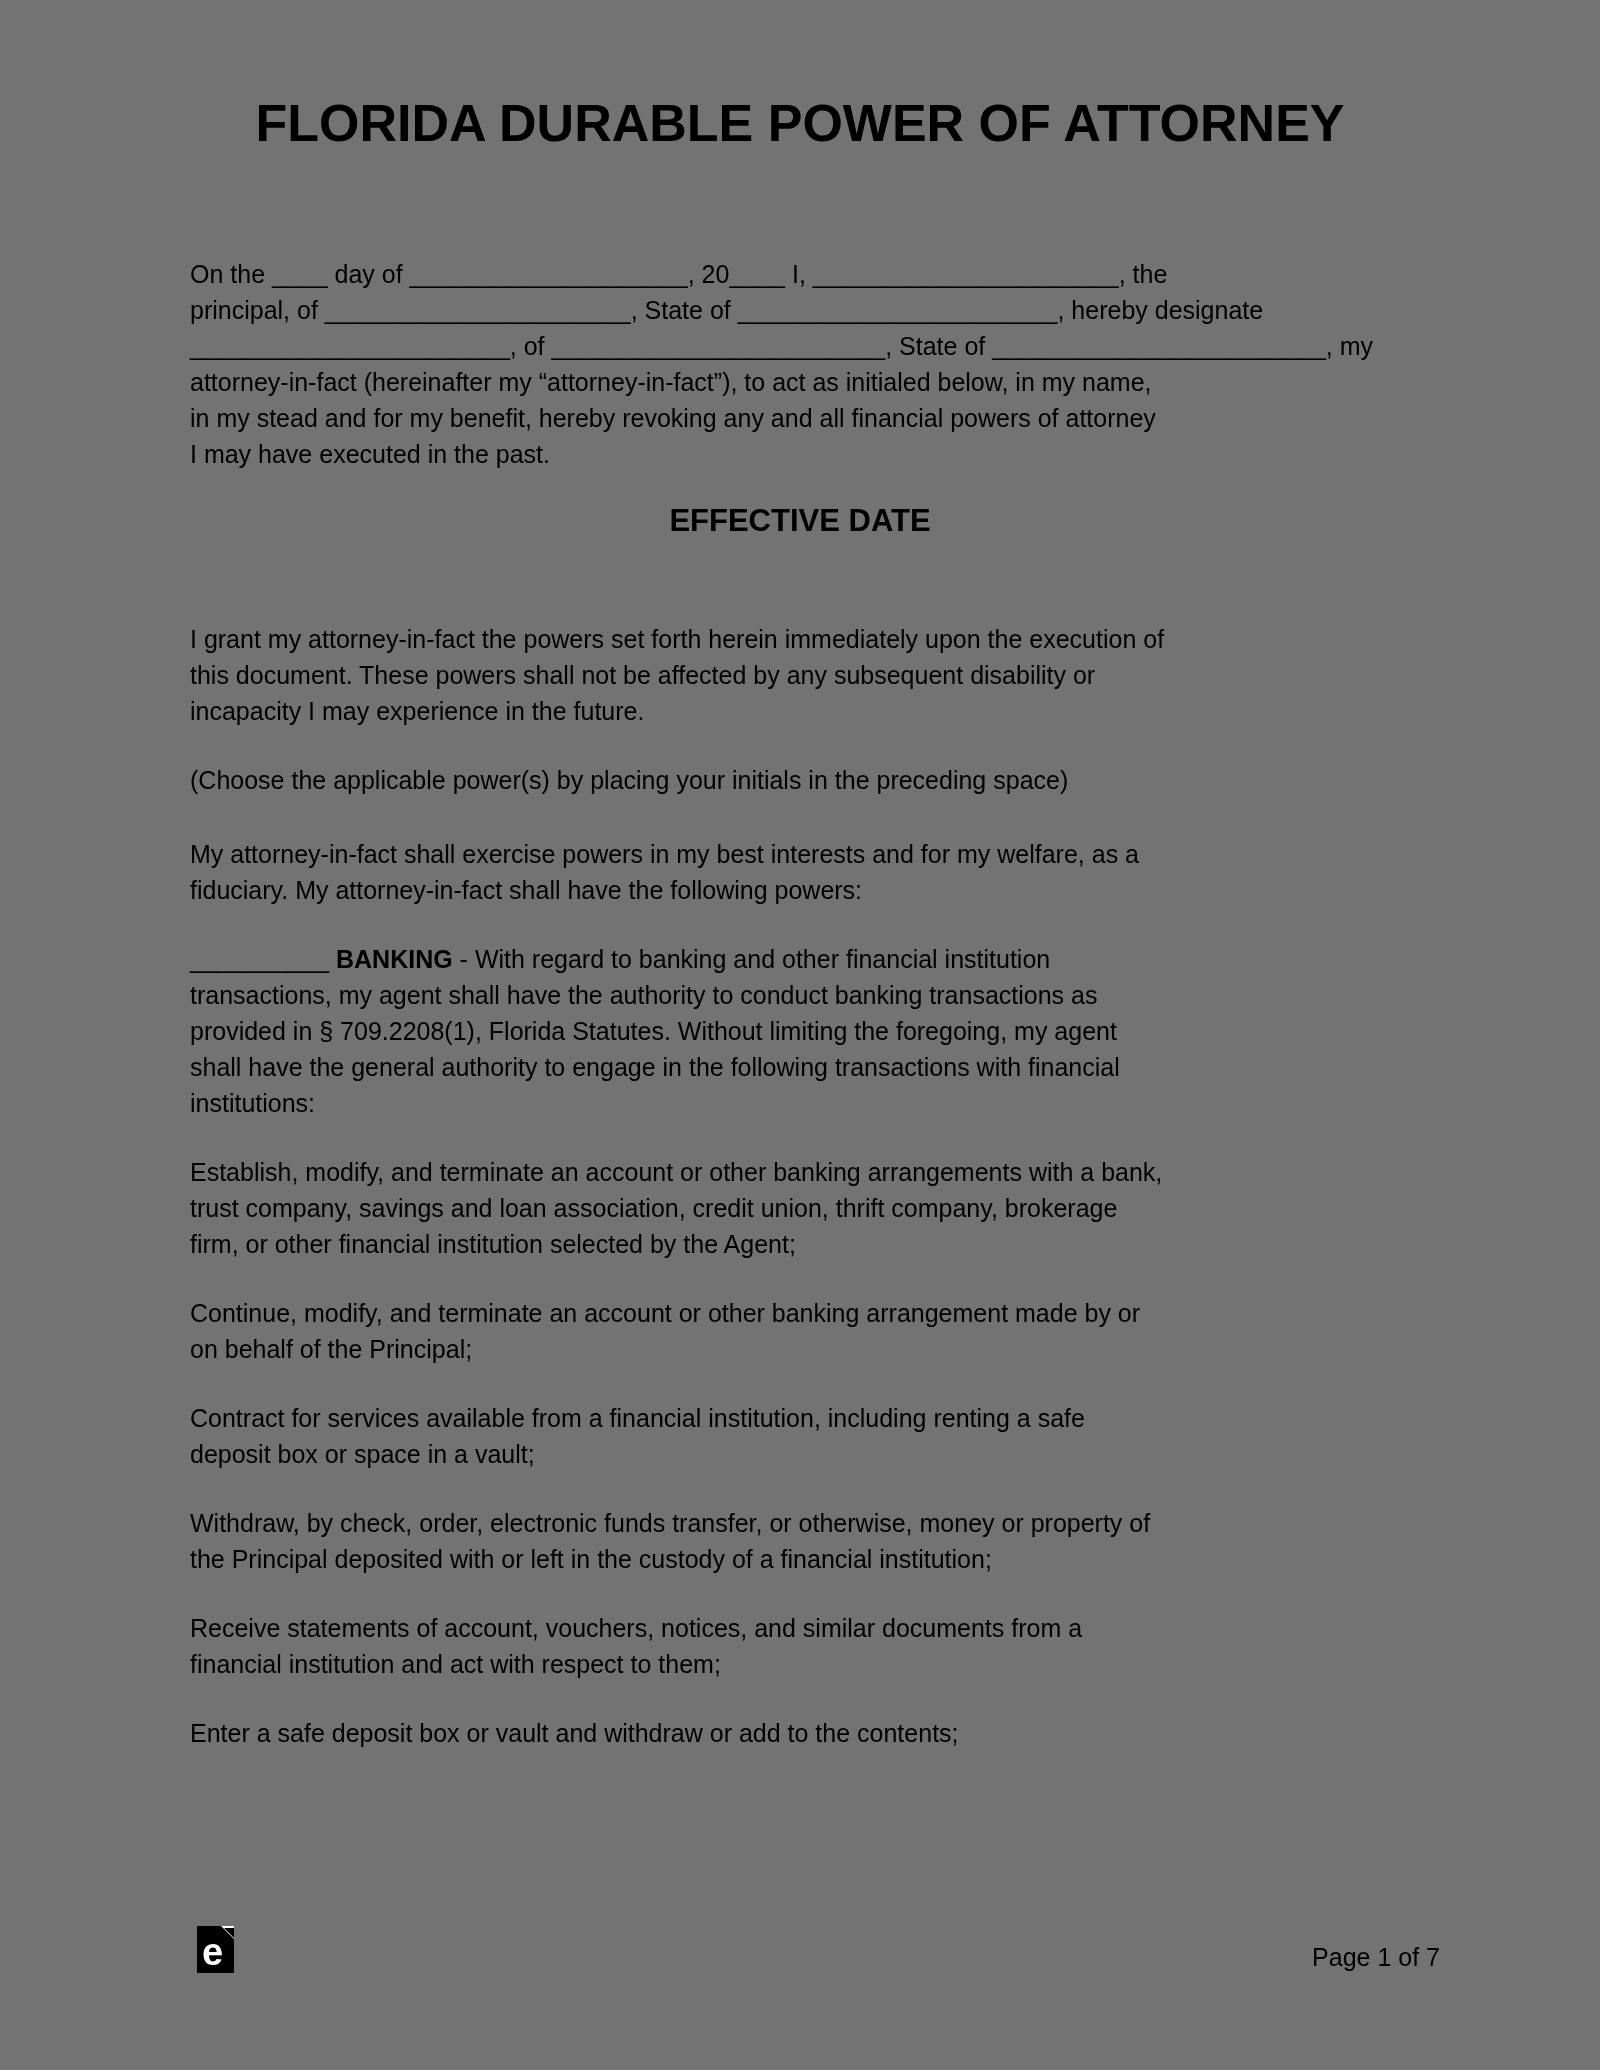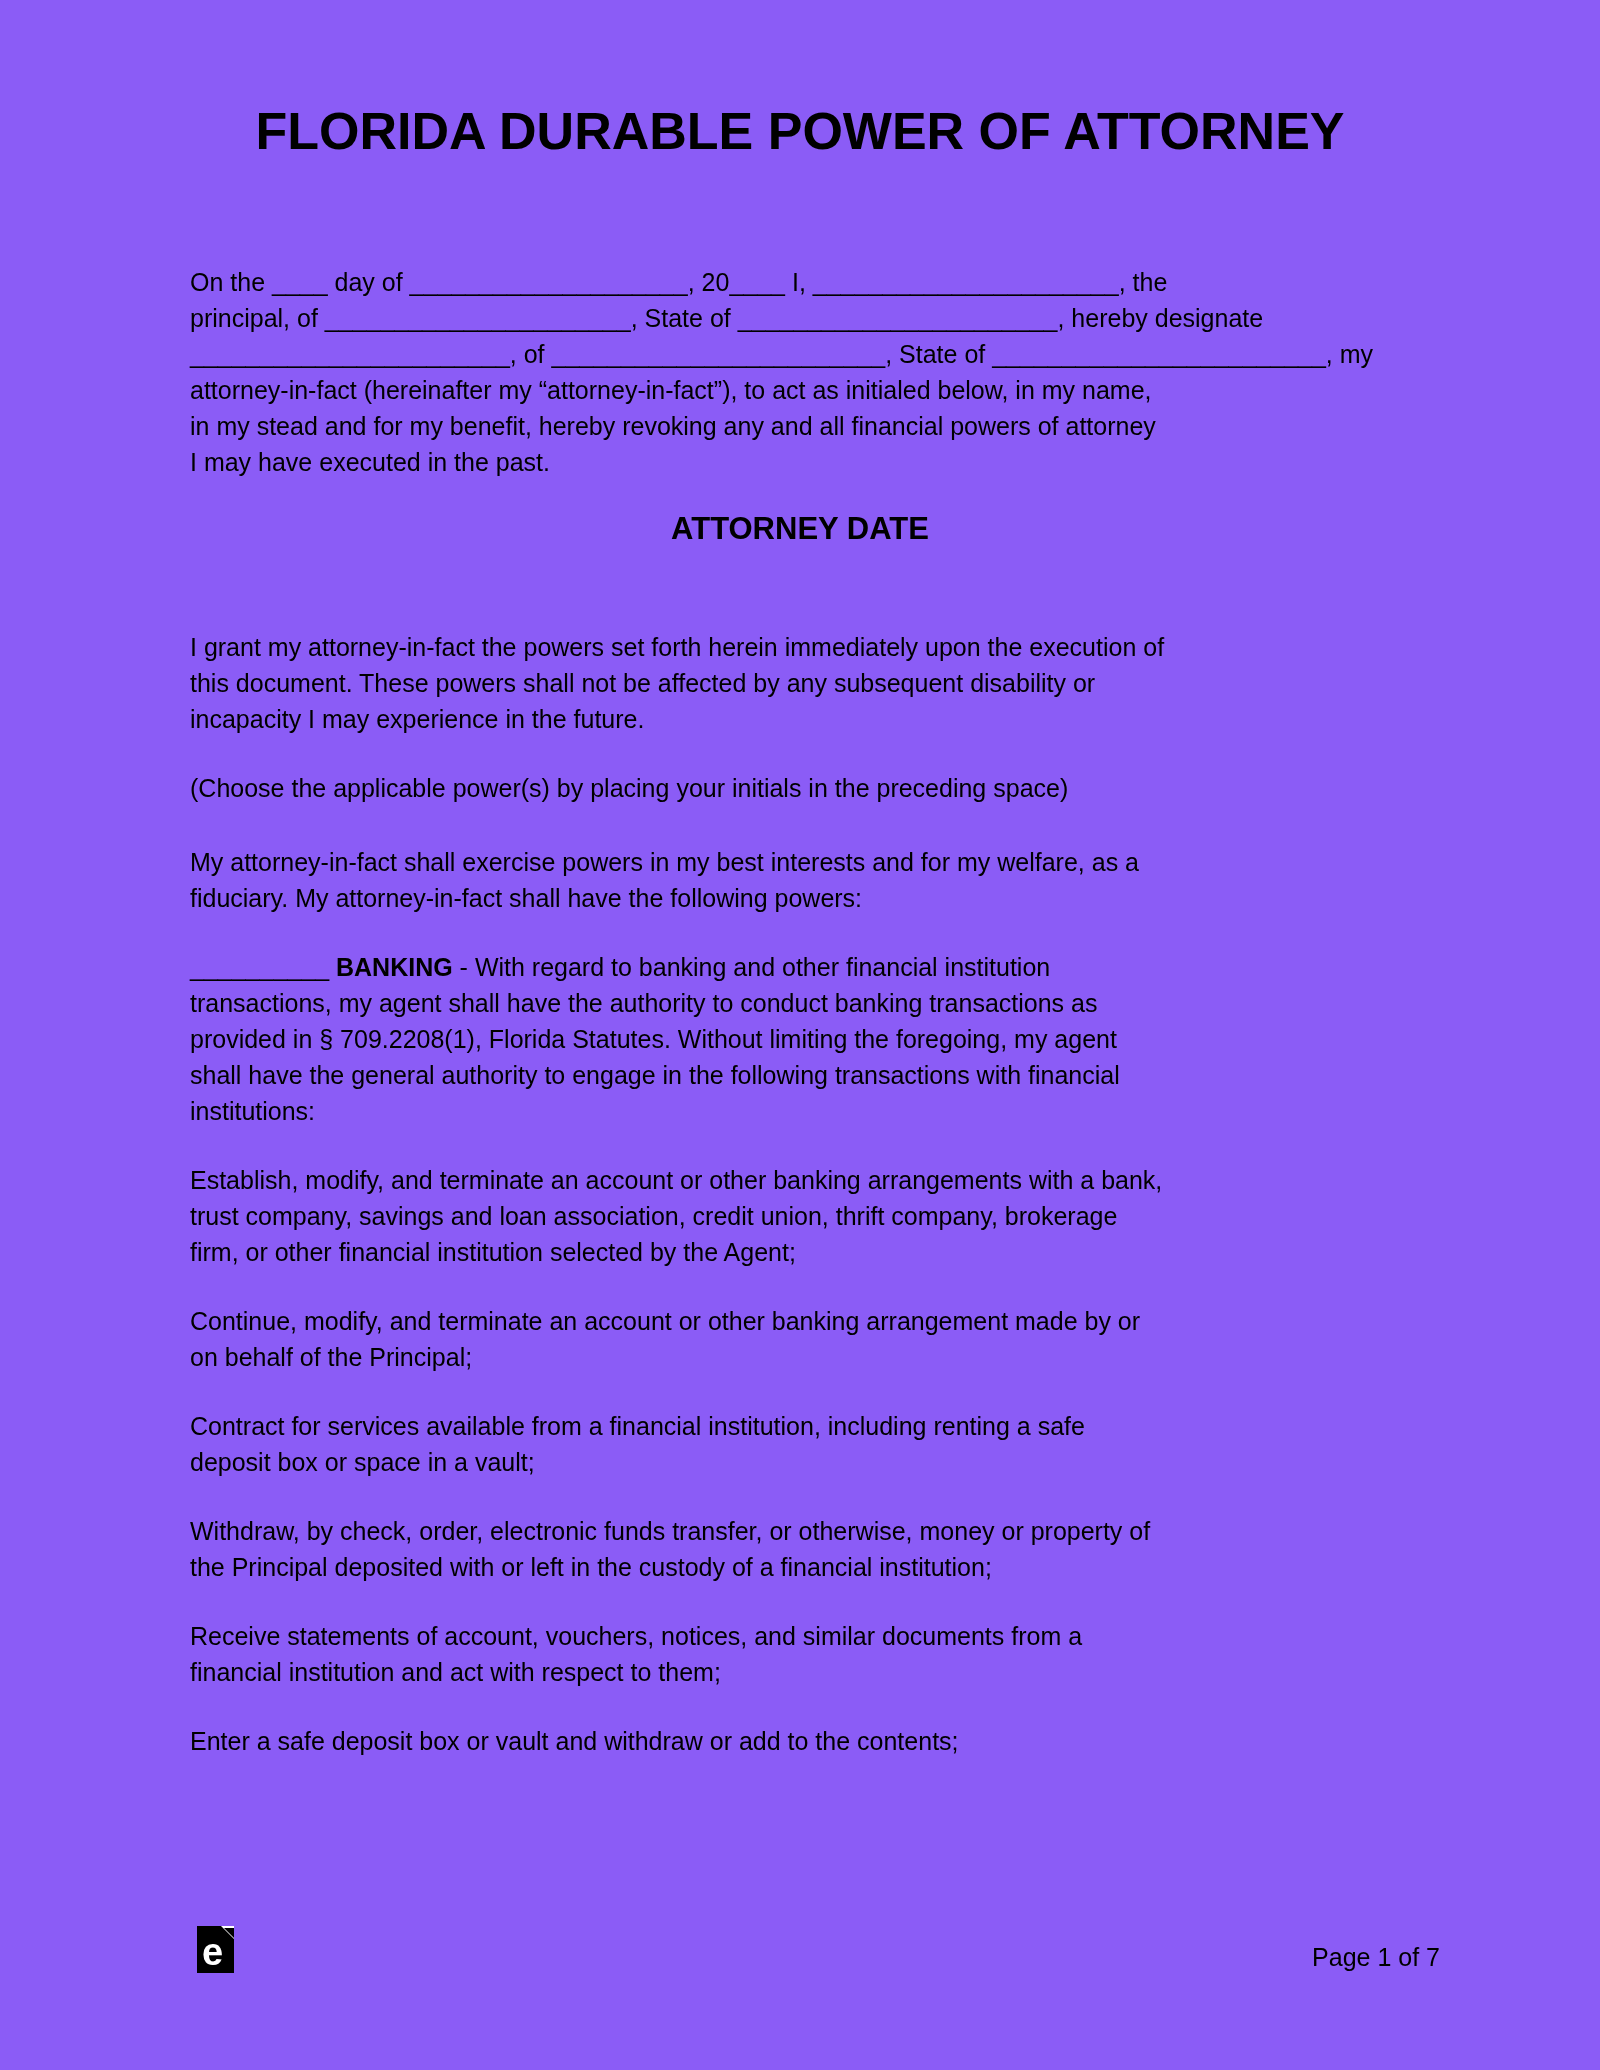--- a/index.html
+++ b/index.html
@@ -4,25 +4,25 @@
 <style>
   html, body {
     margin: 0;
     padding: 0;
     background: #ffffff;
   }
   .page {
     position: relative;
     width: 1600px;
     height: 2070px;
-    background: #8b5cf6;
+    background: #737373;
     color: #000000;
     font-family: "Liberation Sans", sans-serif;
     box-sizing: border-box;
-    padding: 8px 190px;
+    padding: 0 190px;
     overflow: hidden;
   }
   .title {
     font-size: 52px;
     line-height: 58px;
     font-weight: 700;
     text-align: center;
     margin: 94px 0 0 0;
   }
   .heading {
@@ -100,21 +100,21 @@
 
   <h1 class="title">FLORIDA DURABLE POWER OF ATTORNEY</h1>
 
   <p class="body mt-intro">On the ____ day of ____________________, 20____ I, ______________________, the
 principal, of ______________________, State of _______________________, hereby designate
 _______________________, of ________________________, State of ________________________, my
 attorney-in-fact (hereinafter my “attorney-in-fact”), to act as initialed below, in my name,
 in my stead and for my benefit, hereby revoking any and all financial powers of attorney
 I may have executed in the past.</p>
 
-  <h2 class="heading mt-eff-head">ATTORNEY DATE</h2>
+  <h2 class="heading mt-eff-head">EFFECTIVE DATE</h2>
 
   <p class="body mt-eff-body">I grant my attorney-in-fact the powers set forth herein immediately upon the execution of
 this document. These powers shall not be affected by any subsequent disability or
 incapacity I may experience in the future.</p>
 
 
   <p class="body mt-std">(Choose the applicable power(s) by placing your initials in the preceding space)</p>
 
   <p class="body mt-pow-intro">My attorney-in-fact shall exercise powers in my best interests and for my welfare, as a
 fiduciary. My attorney-in-fact shall have the following powers:</p>

